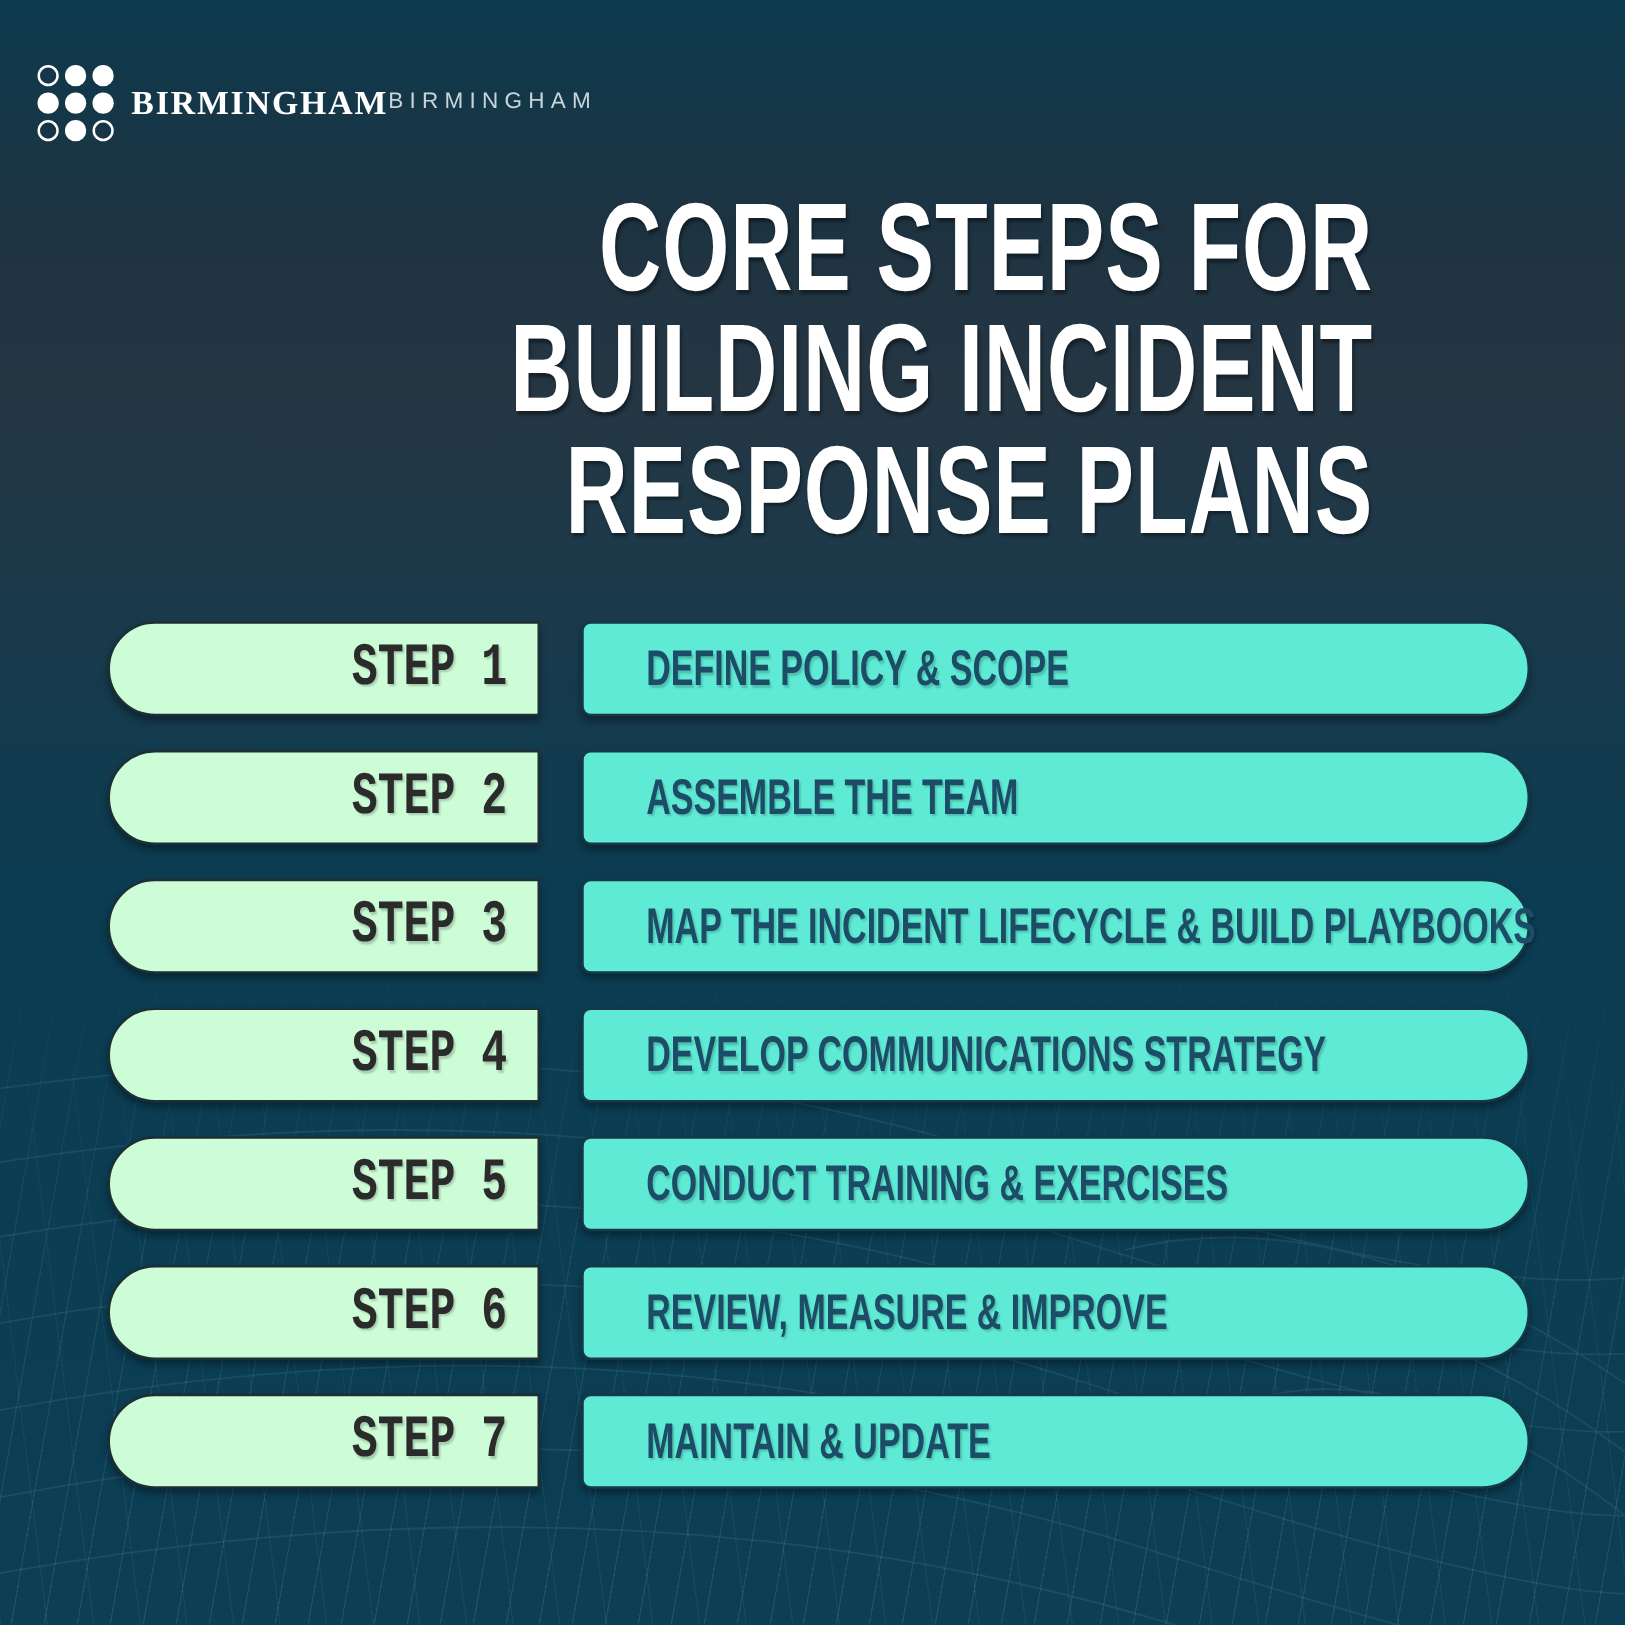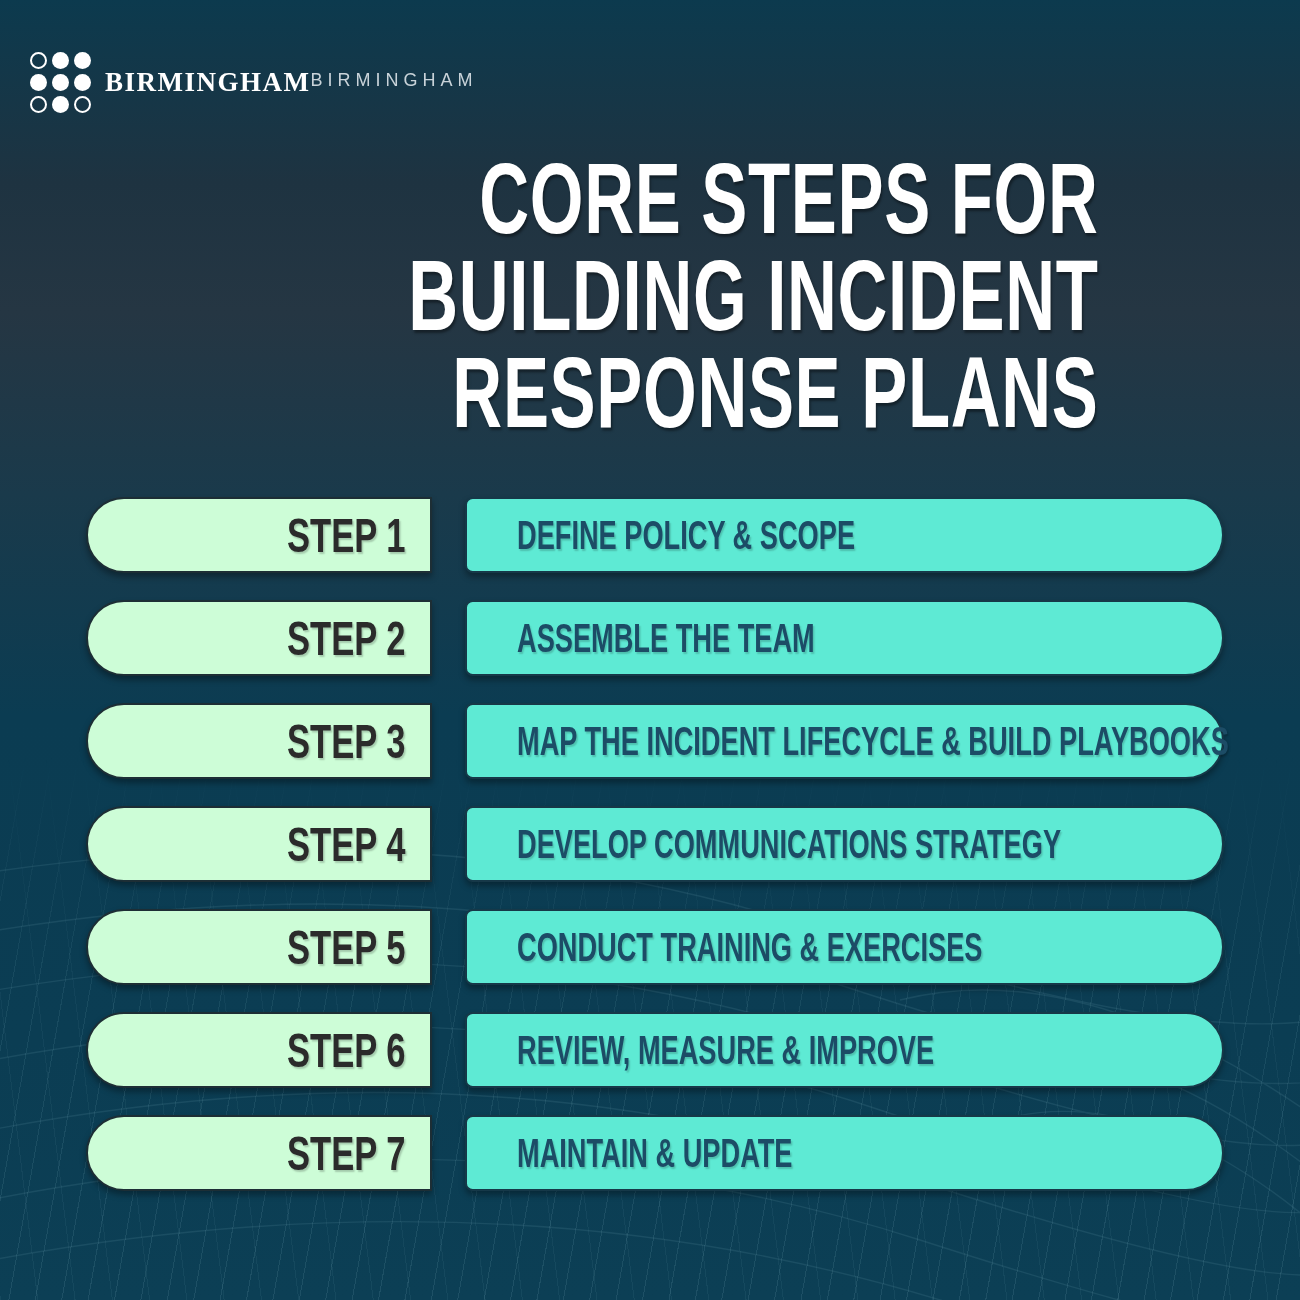--- a/index.html
+++ b/index.html
@@ -37,21 +37,21 @@
     text-shadow:2px 3px 3px rgba(0,0,0,0.4);
   }
 
   
   .rows{position:absolute;top:497px;left:0;width:1300px;display:flex;flex-direction:column;gap:27px;}
   .row{display:flex;height:76px;}
   .pill{
     margin-left:86px;width:346px;height:76px;box-sizing:border-box;flex:0 0 auto;
     background:#cdfdd7;border:2px solid #1d2e35;border-radius:40px 0 0 40px;
     box-shadow:0 4px 6px rgba(0,0,0,0.35);
-    display:flex;align-items:center;justify-content:flex-end;padding-right:24px;
+    display:flex;align-items:center;justify-content:flex-end;padding-right:24px;font-family:Liberation Mono, monospace;
   }
   .pill .t{
     font-size:48px;font-weight:bold;color:#2b2b2b;white-space:nowrap;
     transform:scaleX(0.72);transform-origin:100% 50%;
     text-shadow:2px 2px 2px rgba(0,0,0,0.2);
   }
   .bar{
     margin-left:33px;width:759px;height:76px;box-sizing:border-box;flex:0 0 auto;
     background:#5eead4;border:2px solid #163848;border-radius:8px 40px 40px 8px;
     box-shadow:0 4px 6px rgba(0,0,0,0.35);

